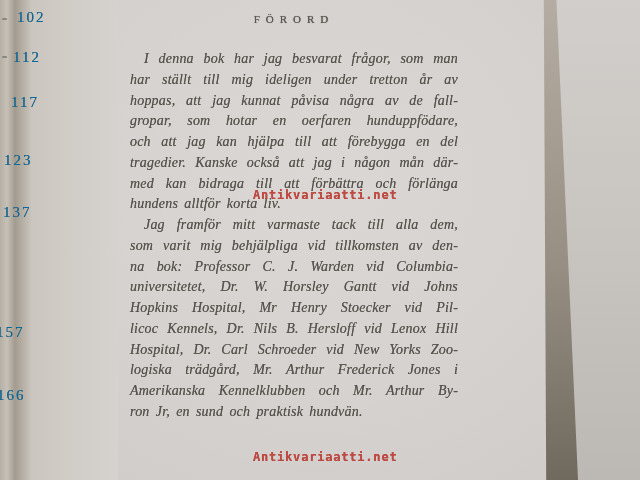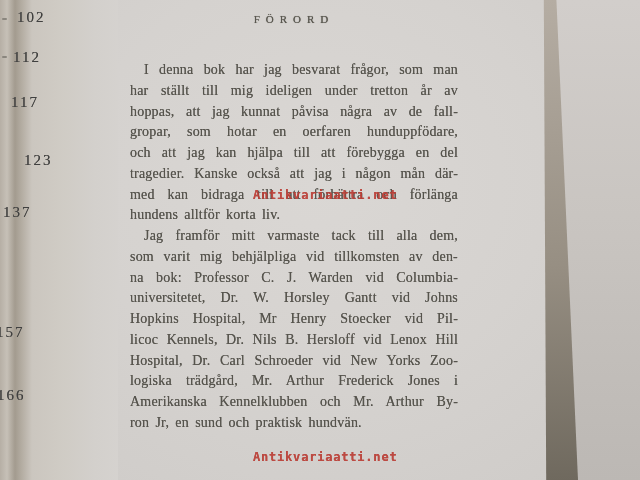--- a/index.html
+++ b/index.html
@@ -13,21 +13,21 @@
     position:absolute;left:0;top:0;width:128px;height:480px;
     background:linear-gradient(90deg,
       #b6afa5 0px,#c6c0b7 7px,#a39b8f 15px,#b2aba0 21px,
       #cbc6bf 32px,#cfcbc4 58px,#d3d0cc 95px,#d6d3d0 128px);
   }
   .left-crease{
     position:absolute;left:15px;top:0;width:8px;height:480px;
     background:linear-gradient(180deg,rgba(122,112,97,.20),rgba(96,87,74,.45) 80%,rgba(80,72,60,.55));
   }
   .pagenum{
-    position:absolute;font-size:15px;color:#404040;
+    position:absolute;font-size:15px;color:#0369a1;
     letter-spacing:2px;text-shadow:0 0 .6px #6d6a63;text-align:center;
   }
   .toc-tick{
     position:absolute;width:5px;height:2px;background:#8a867e;border-radius:1px;
   }
   
   .page-main{
     position:absolute;left:118px;top:0;width:438px;height:480px;
     background:radial-gradient(ellipse 420px 380px at 45% 38%,#dad7d4 0%,#d5d2cf 55%,#cfccc9 100%);
   }
@@ -47,21 +47,21 @@
   
   .textblock{
     position:absolute;left:130px;top:0;width:328px;height:480px;z-index:4;
     color:#56544d;
   }
   .page-title{
     position:absolute;top:13px;left:0;width:100%;text-align:center;
     font-size:11px;letter-spacing:6px;color:#5a5850;
     text-shadow:0 0 .7px #5a5850;
   }
-  .paras{position:absolute;top:60px;left:0;width:100%;}
+  .paras{position:absolute;top:49px;left:0;width:100%;font-style:italic;}
   .bodyline{
     height:20.75px;font-size:14px;line-height:20.75px;
     letter-spacing:.2px;word-spacing:2.5px;
     text-align:justify;text-align-last:justify;
     text-shadow:0 0 .6px rgba(86,84,77,.85);
     white-space:normal;
   }
   .bodyline.indent{text-indent:14px;}
   .bodyline.para-end{text-align-last:left;}
   
@@ -80,21 +80,21 @@
   <div class="left-edge"></div>
   <div class="left-crease"></div>
   <div class="page-main"></div>
   <div class="beyond-right"></div>
   <div class="right-edge"></div>
 
   <div class="rail">
       <span class="pagenum" style="left: 17px; top: 9px;">102</span>
       <span class="pagenum" style="left: 13px; top: 49px;">112</span>
       <span class="pagenum" style="left: 11px; top: 94px;">117</span>
-      <span class="pagenum" style="left: 24px; top: 152px; font-family: Liberation Serif, serif;">123</span>
+      <span class="pagenum" style="left: 4px; top: 152px; font-family: Liberation Serif, serif;">123</span>
       <span class="pagenum" style="left: 3px; top: 204px;">137</span>
       <span class="pagenum" style="left: -4px; top: 324px;">157</span>
       <span class="pagenum" style="left: -3px; top: 387px;">166</span>
       <span class="toc-tick" style="left: 2px; top: 18px;"></span>
       <span class="toc-tick" style="left: 2px; top: 56px;"></span>
     </div>
 
   <div class="textblock">
     <div class="page-title">FÖRORD</div>
     <div class="paras">

